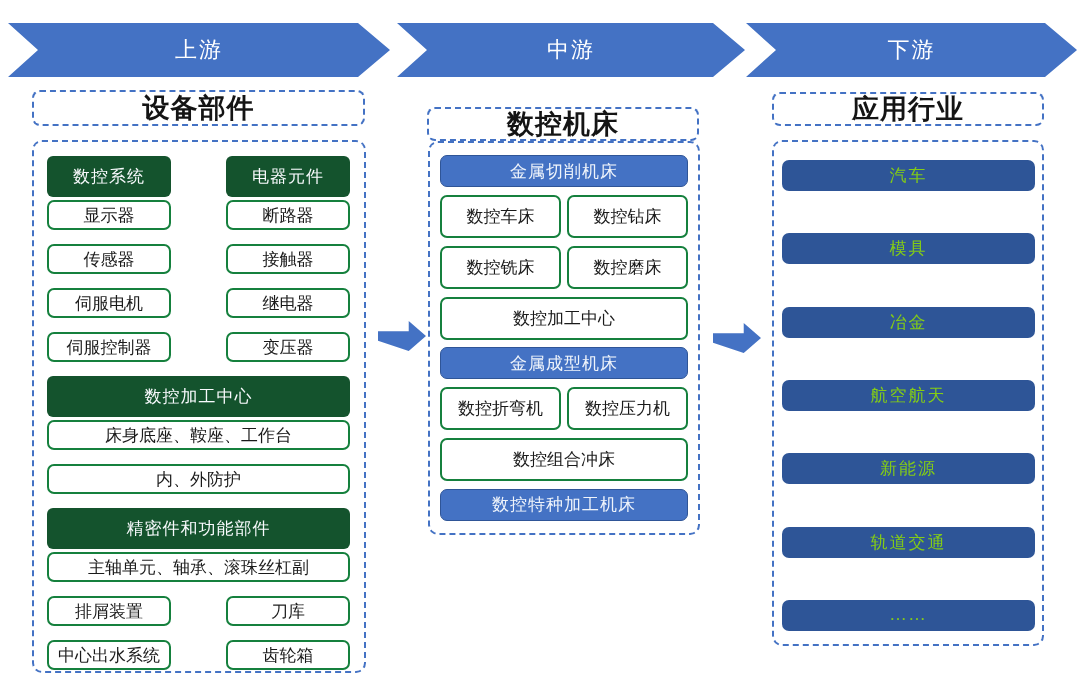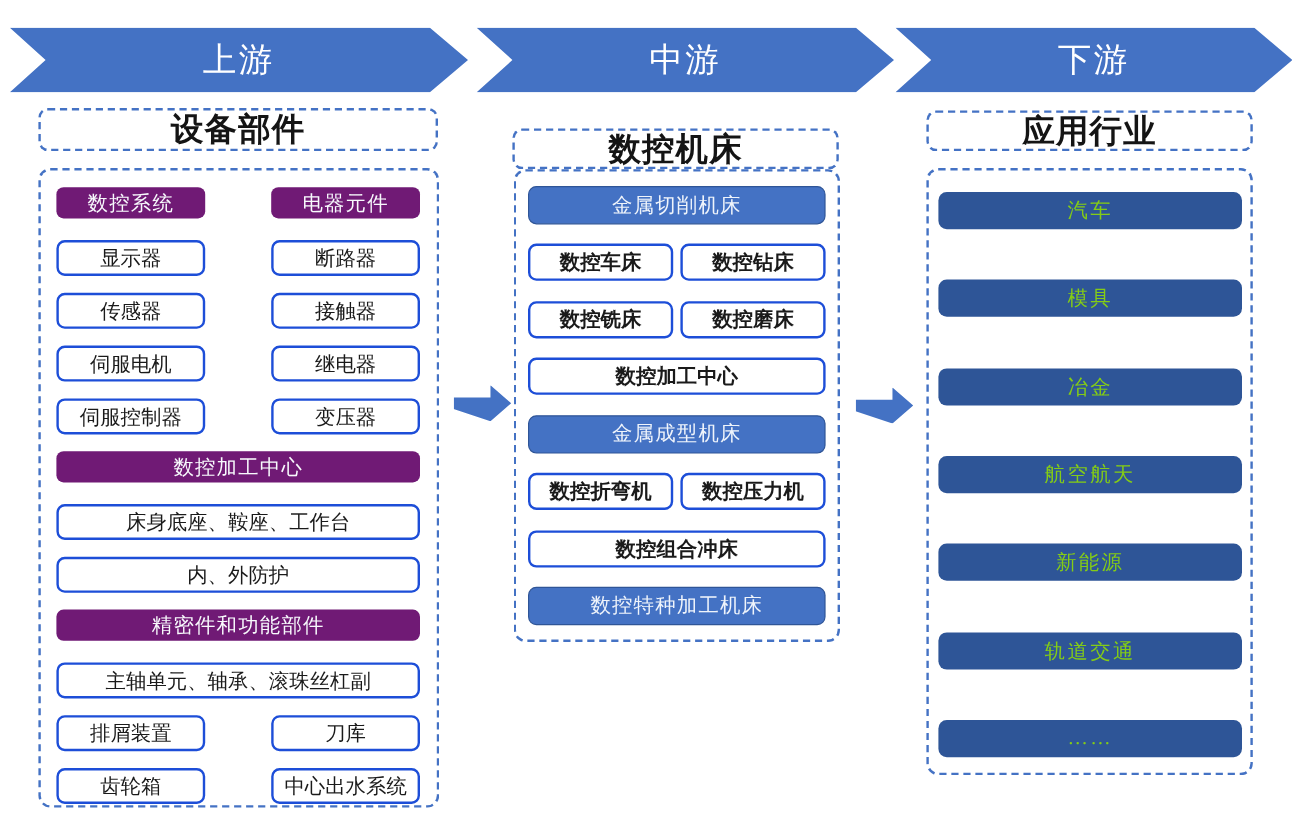--- a/index.html
+++ b/index.html
@@ -3,21 +3,21 @@
 <meta charset="utf-8">
 <style>
   * { margin:0; padding:0; box-sizing:border-box; }
   html,body { background:#ffffff; }
   body { font-family:"Liberation Serif","DejaVu Serif",serif; }
   .canvas { position:relative; width:1080px; height:687px; background:#ffffff; overflow:hidden; }
 
   
   .banner {
     position:absolute; top:23px; height:54px; background:#4472C4; color:#ffffff;
-    font-size:28px; display:flex; align-items:center; justify-content:center;
+    font-size:22px; display:flex; align-items:center; justify-content:center;
     letter-spacing:2px;
     clip-path:polygon(0 0, calc(100% - 32px) 0, 100% 50%, calc(100% - 32px) 100%, 0 100%, 30px 50%);
   }
   .b1 { left:8px;   width:382px; }
   .b2 { left:397px; width:348px; }
   .b3 { left:746px; width:331px; }
 
   
   .titlebox {
     position:absolute; border:2px dashed #4472C4; border-radius:8px; background:#ffffff;
@@ -31,41 +31,41 @@
   
   .panel { position:absolute; border:2px dashed #4472C4; border-radius:10px; background:#ffffff; }
   .p1 {
     left:32px; top:140px; width:334px; height:533px;
     display:grid; grid-template-columns:1fr 1fr; column-gap:55px; row-gap:14px;
     grid-auto-rows:30px; align-content:start; padding:14px 14px 0 13px;
   }
   .full { grid-column:1 / -1; }
 
   .box {
-    background:#ffffff; border:2px solid #1d4ed8; border-radius:7px;
+    background:#ffffff; border:2px solid #15803d; border-radius:7px;
     display:flex; align-items:center; justify-content:center;
     font-size:17px; color:#1a1a1a; height:30px; white-space:nowrap;
   }
   .chip {
-    background:#701a75; border-radius:6px;
+    background:#14532d; border-radius:6px;
     display:flex; align-items:center; justify-content:center;
-    font-size:17px; color:#f8fafd; height:26px; letter-spacing:1px; white-space:nowrap;
+    font-size:17px; color:#f8fafd; height:41px; letter-spacing:1px; white-space:nowrap;
   }
 
   .p2 {
     left:428px; top:141px; width:272px; height:394px;
     display:flex; flex-direction:column; justify-content:space-between; padding:12px 10px;
   }
   .pair { display:grid; grid-template-columns:1fr 1fr; column-gap:6px; }
   .mhead {
     background:#4472C4; border:1px solid #2F5597; border-radius:7px;
     display:flex; align-items:center; justify-content:center;
     font-size:17px; color:#eff4fb; height:32px; letter-spacing:1px; white-space:nowrap;
   }
-  .p2 .box { height:31px;font-weight:bold; }
+  .p2 .box { height:43px; }
 
   .p3 {
     left:772px; top:140px; width:272px; height:506px;
     display:flex; flex-direction:column; justify-content:space-between; padding:18px 7px 13px 8px;
   }
   .bar {
     background:#2E5597; border-radius:7px;
     display:flex; align-items:center; justify-content:center;
     font-size:17px; color:#84cc16; height:31px; letter-spacing:2px; white-space:nowrap;
   }
@@ -105,22 +105,22 @@
     <div class="box">变压器</div>
 
     <div class="chip full">数控加工中心</div>
     <div class="box full">床身底座、鞍座、工作台</div>
     <div class="box full">内、外防护</div>
 
     <div class="chip full">精密件和功能部件</div>
     <div class="box full">主轴单元、轴承、滚珠丝杠副</div>
     <div class="box">排屑装置</div>
     <div class="box">刀库</div>
+    <div class="box">中心出水系统</div>
     <div class="box">齿轮箱</div>
-    <div class="box">中心出水系统</div>
   </div>
 
   <div class="panel p2">
     <div class="mhead">金属切削机床</div>
     <div class="pair">
       <div class="box">数控车床</div>
       <div class="box">数控钻床</div>
     </div>
     <div class="pair">
       <div class="box">数控铣床</div>

